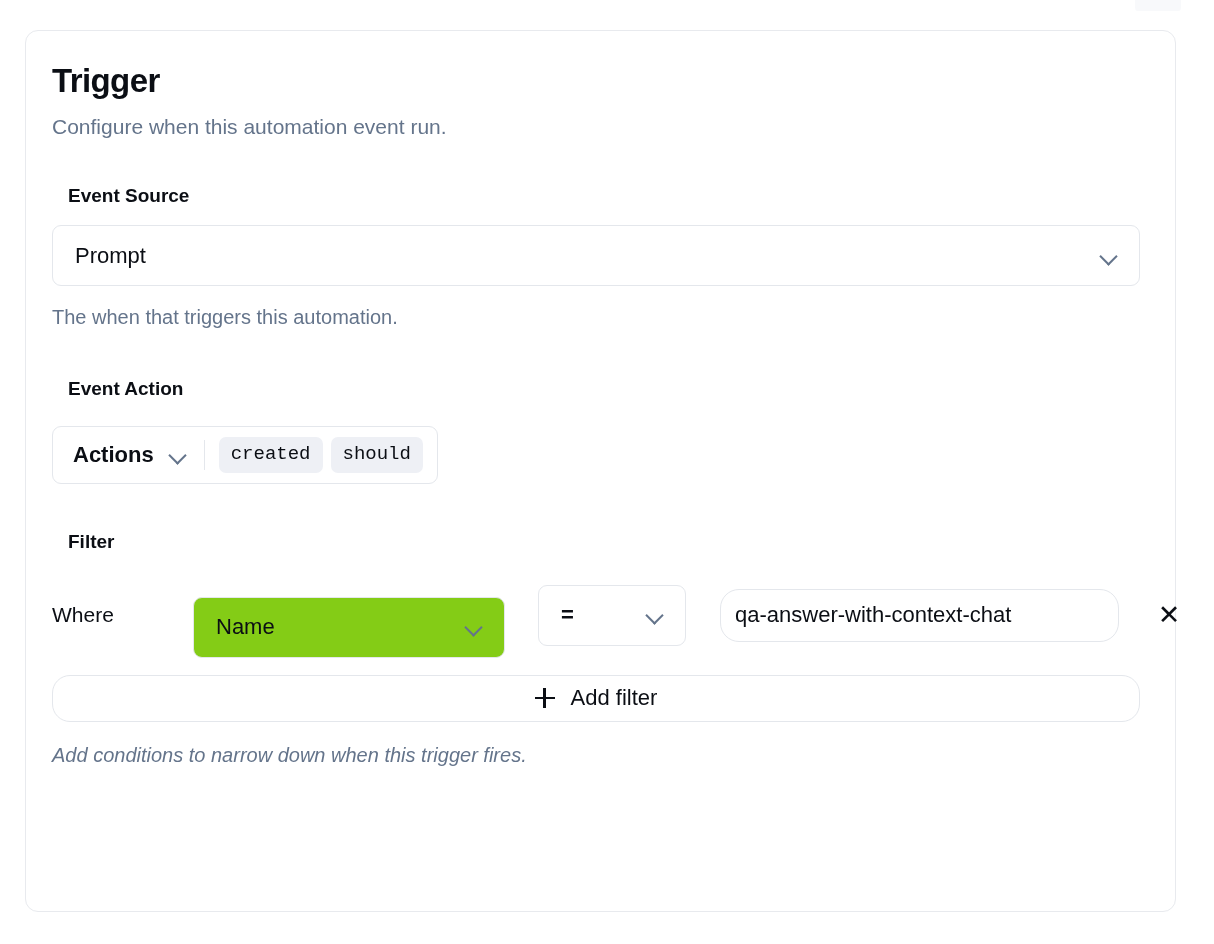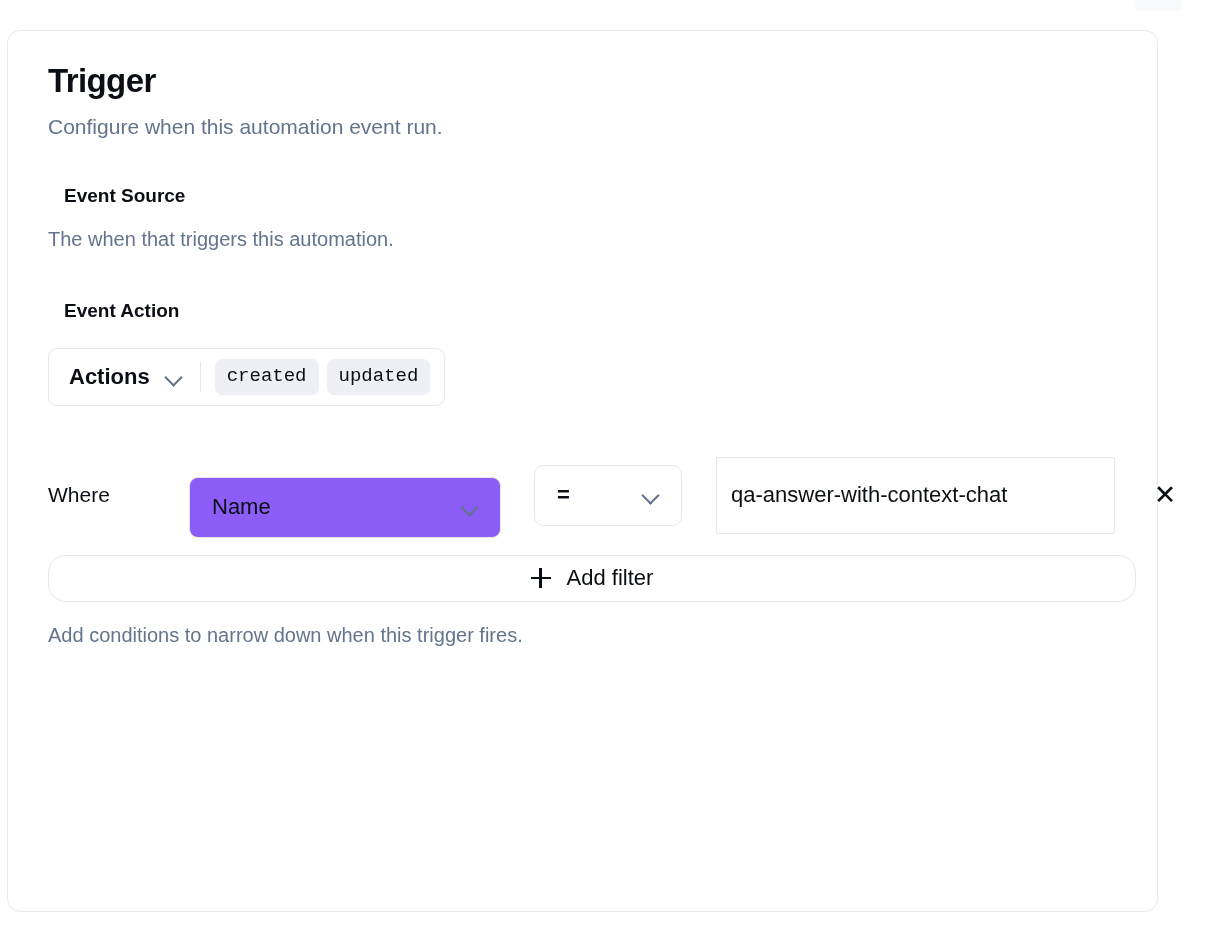--- a/index.html
+++ b/index.html
@@ -27,27 +27,27 @@
   .top-artifact{
     position:absolute;
     top:0px; left:1135px;
     width:46px; height:11px;
     background:#f3f4f7;
     opacity:.55;
     border-radius:0 0 3px 3px;
   }
   .card{
     position:absolute;
-    left:7px; top:30px;
+    left:25px; top:30px;
     width:1151px;
     height:882px;
     background:var(--card-bg);
     border:1px solid var(--card-border);
     border-radius:13px;
-    padding:32px 40px;
+    padding:32px 26px;
   }
   .card-title{
     font-size:33px;
     font-weight:700;
     letter-spacing:-0.6px;
     color:var(--ink);
     margin:0;
     line-height:1.12;
   }
   .card-subtitle{
@@ -164,21 +164,21 @@
     font-size:21px;
     color:var(--ink);
     width:125px;
     flex:none;
   }
   .sel-name{
     width:312px;
     height:61px;
     border:1px solid var(--field-border);
     border-radius:9px;
-    background:#8b5cf6;
+    background:#84cc16;
     display:flex;
     align-items:center;
     justify-content:space-between;
     padding:0 20px 0 22px;
     cursor:pointer;
     flex:none;
     margin-top:24px;
   }
   .sel-name .value{ font-size:22px; color:var(--ink); }
   .sel-op{
@@ -192,23 +192,23 @@
     align-items:center;
     justify-content:space-between;
     padding:0 20px 0 22px;
     cursor:pointer;
     flex:none;
   }
   .sel-op .value{ font-size:22px; color:var(--ink); font-weight:600; }
   .val-input{
     margin-left:18px;
     width:399px;
-    height:77px;
-    border:1px solid var(--field-border);
-    border-radius:2px;
+    height:53px;
+    border:1px solid var(--field-border);
+    border-radius:19px;
     background:#fff;
     font-family:"Liberation Sans", sans-serif;
     font-size:22px;
     color:var(--ink);
     padding:0 14px;
     flex:none;
     outline:none;
   }
   .remove-btn{
     margin-left:16px;
@@ -245,53 +245,58 @@
     content:"";
     position:absolute;
     background:var(--ink);
   }
   .plus::before{ left:0; top:9px; width:20px; height:2.2px; }
   .plus::after{ left:8.9px; top:0; width:2.2px; height:20px; }
   .add-filter .label{
     font-size:22px;
     color:var(--ink);
   }
-  .helper-filter{ margin-top:21px; }
+  .helper-filter{ margin-top:21px;font-style:italic; }
 </style>
 </head>
 <body>
 
 <div class="top-artifact"></div>
 
 <div class="card">
 
   <h1 class="card-title">Trigger</h1>
   <p class="card-subtitle">Configure when this automation event run.</p>
 
   <div class="section-event-source">
     <p class="field-label">Event Source</p>
+    <div class="select-full">
+      <span class="value">Prompt</span>
+      <span class="chev"></span>
+    </div>
     <p class="helper helper-es">The when that triggers this automation.</p>
   </div>
 
   <div class="section-event-action">
     <p class="field-label">Event Action</p>
     <div class="action-control">
       <span class="action-trigger">
         <span class="label">Actions</span>
         <span class="chev"></span>
       </span>
       <span class="vdivider"></span>
       <span class="chips">
         <span class="chip">created</span>
-        <span class="chip">updated</span>
+        <span class="chip">should</span>
       </span>
     </div>
   </div>
 
   <div class="section-filter">
+    <p class="field-label">Filter</p>
 
     <div class="filter-row">
       <span class="where-label">Where</span>
 
       <div class="sel-name">
         <span class="value">Name</span>
         <span class="chev"></span>
       </div>
 
       <div class="sel-op">

